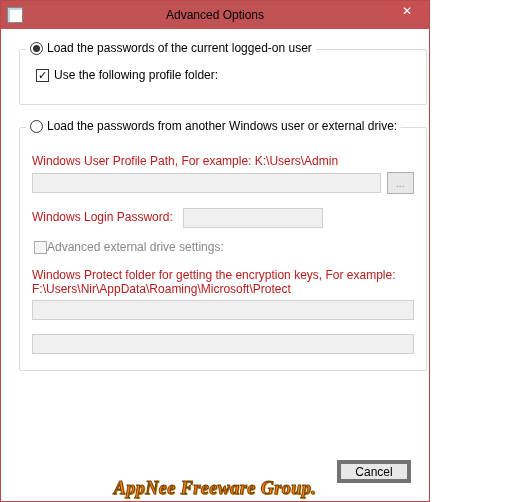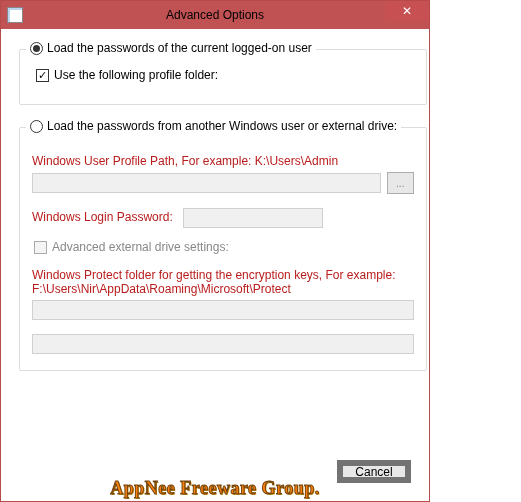--- a/index.html
+++ b/index.html
@@ -137,48 +137,49 @@
     width: 30px; height: 22px;
     border: 1px solid #adadad;
     background: #e8e8e8;
     font-size: 10px;
     display:flex;align-items:center;justify-content:center;
     cursor: pointer;
     color:#888;
   }
   .login-row { display:flex; align-items:flex-end; gap:10px; margin-top:14px;}
   .login-row .text-input { width: 140px; }
-  .sub-chk { margin: 12px 0 4px 2px; display:flex;align-items:center;gap:5px;}
+  .sub-chk { margin: 12px 0 4px 2px; display:flex;align-items:center;}
   .sub-label.disabled { color:#888; }
   .grp2 { margin-top: 22px; padding-bottom:16px;}
   .btnbar {
     position: absolute;
     right: 18px;
     bottom: 18px;
     display: flex;
     gap: 8px;
   }
   .btn {
     min-width: 74px;
     height: 23px;
-    border: 6px solid #737373;
+    border: 4px solid #737373;
     background: #e8e8e8;
     font-family: inherit;
     font-size: 12px;
     cursor: pointer;
     display:flex;align-items:center;justify-content:center;
   }
   .btn.default { border: 1px solid #5a98d8; box-shadow: inset 0 0 0 1px #aed2f5; }
   .watermark {
     position: absolute;
     left: 0; right: 0; bottom: 2px;
     text-align: center;
     font-family: "Comic Sans MS", cursive;
     font-size: 18px;
     font-weight: bold;
+    font-style: italic;
     color: #ff7a00;
     -webkit-text-stroke: 1px #6a3a00;
     text-shadow: 1px 1px 0 #c88f00;
     pointer-events: none;
     opacity: 0.95;
     letter-spacing: 0.5px;
   }
 </style>
 </head>
 <body>

